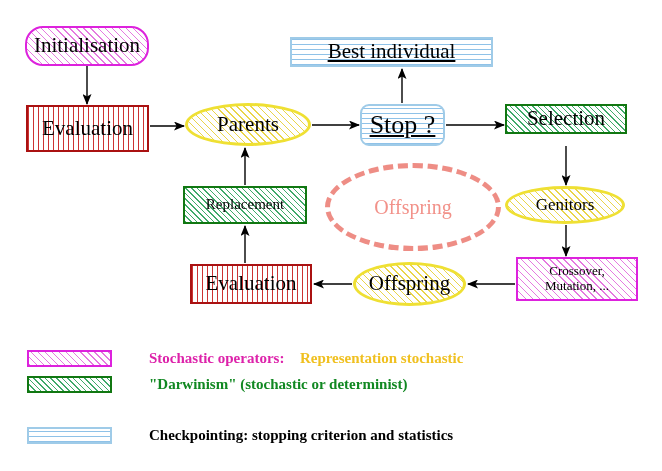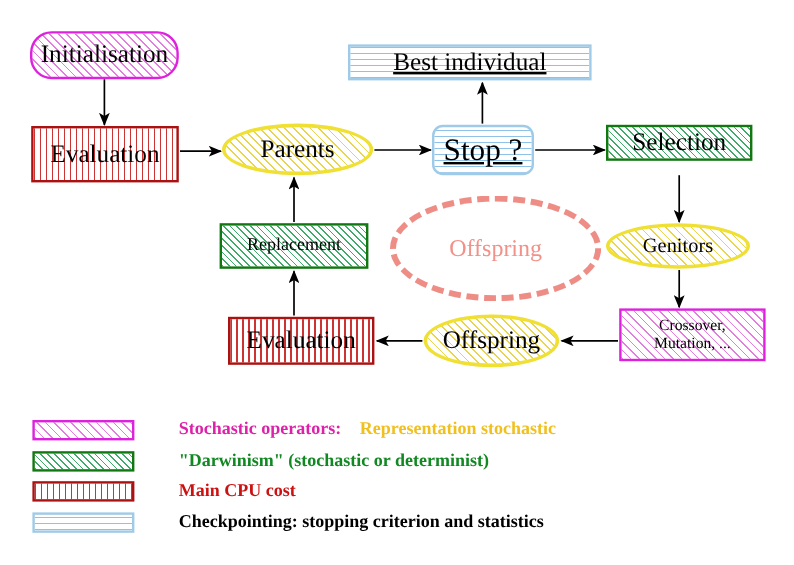--- a/index.html
+++ b/index.html
@@ -185,24 +185,20 @@
       <span class="legend-swatch hatch-magenta"></span>
       <span class="legend-text t-magenta">Stochastic operators:</span>
       <span class="legend-text t-gold" style="margin-left:8px;">  Representation stochastic</span>
     </div>
 
     <div class="legend-row lr1">
       <span class="legend-swatch hatch-green"></span>
       <span class="legend-text t-green">"Darwinism" (stochastic or determinist)</span>
     </div>
 
-    <div class="legend-row lr2">
-      <span class="legend-swatch hatch-red"></span>
-      <span class="legend-text t-red">Main CPU cost</span>
-    </div>
 
     <div class="legend-row lr3">
       <span class="legend-swatch hatch-blue"></span>
       <span class="legend-text t-blue">Checkpointing: stopping criterion and statistics</span>
     </div>
 
   </div>
 
 </div>
 

